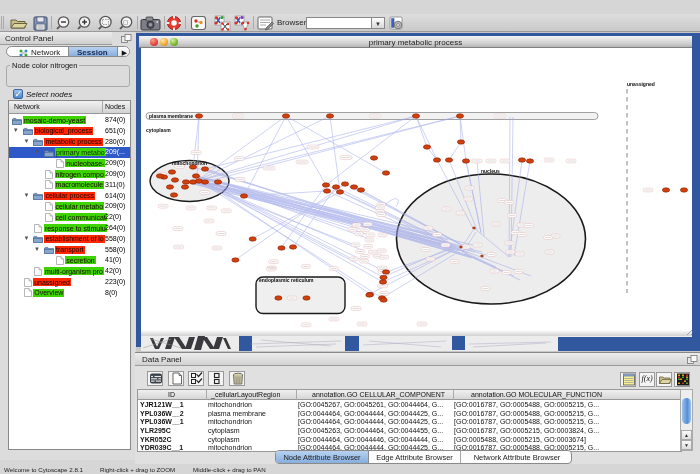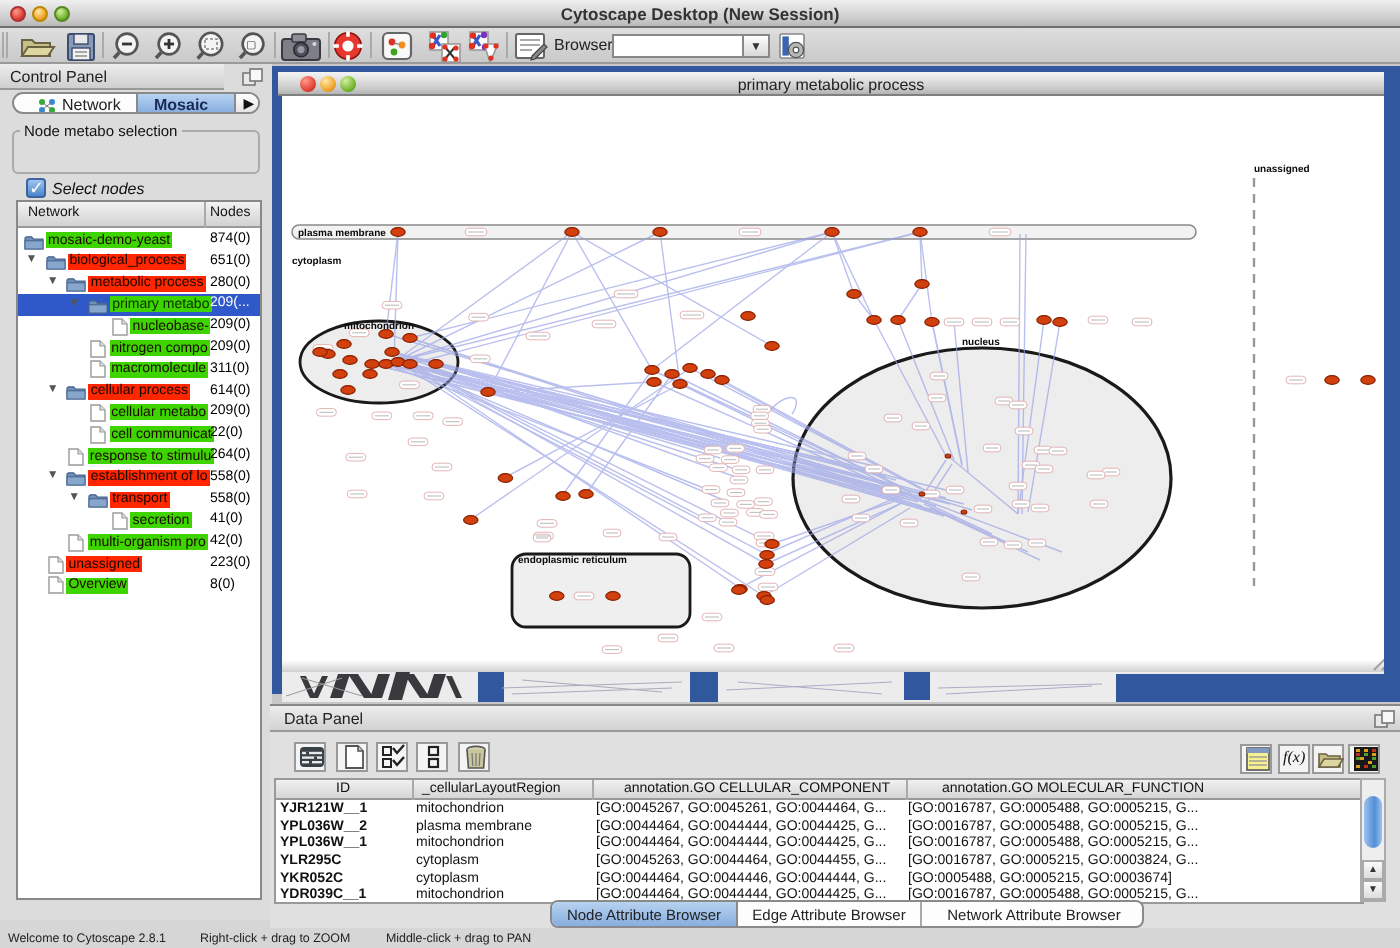--- a/index.html
+++ b/index.html
@@ -2,26 +2,20 @@
 <html><head><meta charset="utf-8">
 <style>
 * { margin:0; padding:0; box-sizing:border-box; }
 body { font-family:"Liberation Sans", sans-serif; }
 #app { position:relative; width:700px; height:474px; background:#d6d6d6; overflow:hidden; font-family:"Liberation Sans", sans-serif; }
 .abs { position:absolute; }
 </style></head>
 <body>
 <div id="app">
 
-<div class="abs" style="left:0;top:0;width:700px;height:14px;background:linear-gradient(#f0f0f0,#cdcdcd 70%,#b8b8b8);border-bottom:1px solid #6f6f6f;">
-  <div class="abs" style="left:5px;top:3px;width:8px;height:8px;border-radius:50%;background:radial-gradient(circle at 35% 30%,#ff9a8a,#e2453a 60%,#b02020);border:0.5px solid #a33;"></div>
-  <div class="abs" style="left:16px;top:3px;width:8px;height:8px;border-radius:50%;background:radial-gradient(circle at 35% 30%,#ffe9a8,#f0a830 60%,#c07818);border:0.5px solid #b80;"></div>
-  <div class="abs" style="left:27px;top:3px;width:8px;height:8px;border-radius:50%;background:radial-gradient(circle at 35% 30%,#d2f0a0,#78b832 60%,#4a8818);border:0.5px solid #582;"></div>
-  <div class="abs" style="left:0;top:2px;width:700px;text-align:center;font-size:8.5px;font-weight:bold;color:#333;">Cytoscape Desktop (New Session)</div>
-</div>
 
 <div class="abs" style="left:0;top:14px;width:700px;height:18px;background:linear-gradient(#dedede,#c9c9c9);border-bottom:1px solid #9a9a9a;">
   <div class="abs" style="left:1px;top:2px;width:1px;height:13px;background:#aaa;"></div>
   <div class="abs" style="left:3px;top:2px;width:1px;height:13px;background:#aaa;"></div>
 
   <svg class="abs" style="left:9px;top:1px;" width="19" height="16" viewBox="0 0 19 16">
     <path d="M2 13 L2 5 L7 5 L8.5 6.5 L16 6.5 L16 13 Z" fill="#c8bf86" stroke="#6a6242" stroke-width="1"></path>
     <path d="M2 13 L5 8.5 L18 8.5 L15 13 Z" fill="#ddd6a0" stroke="#6a6242" stroke-width="1"></path>
   </svg>
 
@@ -573,26 +567,26 @@
   <div class="abs" style="left:6px;top:14px;width:124px;height:11px;background:#fdfdfd;border:1px solid #8a8a8a;border-radius:5.5px;overflow:hidden;">
     <div class="abs" style="left:61px;top:0;width:50px;height:11px;background:linear-gradient(#b7d2f0,#7fa8dc);border-left:1px solid #8a8a8a;border-right:1px solid #8a8a8a;"></div>
     <svg class="abs" style="left:12px;top:1.5px;" width="9" height="8" viewBox="0 0 9 8">
           <circle cx="2" cy="2" r="1.5" fill="#30b030"></circle>
           <circle cx="7" cy="2" r="1.5" fill="#3888d8"></circle>
           <circle cx="2" cy="6" r="1.5" fill="#3888d8"></circle>
           <circle cx="7" cy="6" r="1.5" fill="#30b030"></circle>
           <path d="M2 2 L7 6 M7 2 L2 6" stroke="#777" stroke-width="0.5"></path>
         </svg>
     <span class="abs" style="left:24px;top:1px;font-size:8px;color:#222;">Network</span>
-    <span class="abs" style="left:70px;top:1px;font-size:8px;font-weight:bold;color:#1a2a55;">Mosaic</span>
+    <span class="abs" style="left:70px;top:1px;font-size:8px;font-weight:bold;color:#1a2a55;">Session</span>
     <div class="abs" style="left:111px;top:0;width:13px;height:11px;background:linear-gradient(#fdfdfd,#e0e0e0);font-size:7px;color:#111;text-align:center;line-height:11px;">▶</div>
   </div>
 
   <div class="abs" style="left:6px;top:33px;width:124px;height:22px;border:1px solid #aaa;border-radius:3px;"></div>
-  <div class="abs" style="left:10px;top:29px;background:#dcdcdc;padding:0 2px;font-size:7.5px;color:#111;">Node metabo selection</div>
+  <div class="abs" style="left:10px;top:29px;background:#dcdcdc;padding:0 2px;font-size:7.5px;color:#111;">Node color nitrogen</div>
 
 
   <div class="abs" style="left:13px;top:57px;width:9.5px;height:9.5px;background:linear-gradient(#9ec4ee,#4d86cc);border:1px solid #3c64a0;border-radius:2px;">
     <span style="position:absolute;left:0.5px;top:-1.5px;font-size:9px;color:#fff;">✓</span>
   </div>
   <span class="abs" style="left:26px;top:58px;font-size:8px;color:#111;font-style:italic;">Select nodes</span>
 
   <div class="abs" style="left:8px;top:68px;width:123px;height:350px;background:#fff;border:1px solid #888;overflow:hidden;font-size:7px;">
     <div class="abs" style="left:0;top:0;width:123px;height:13px;background:linear-gradient(#f2f2f2,#d2d2d2);border-bottom:1px solid #999;">
       <span class="abs" style="left:5px;top:2px;color:#111;">Network</span>

